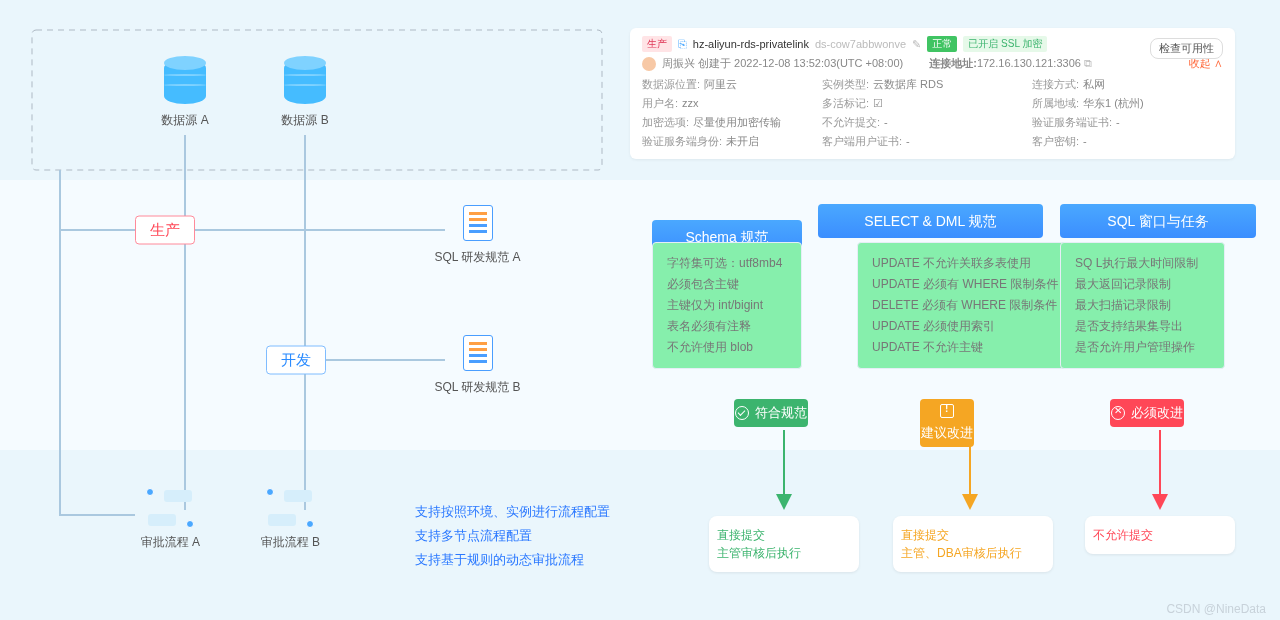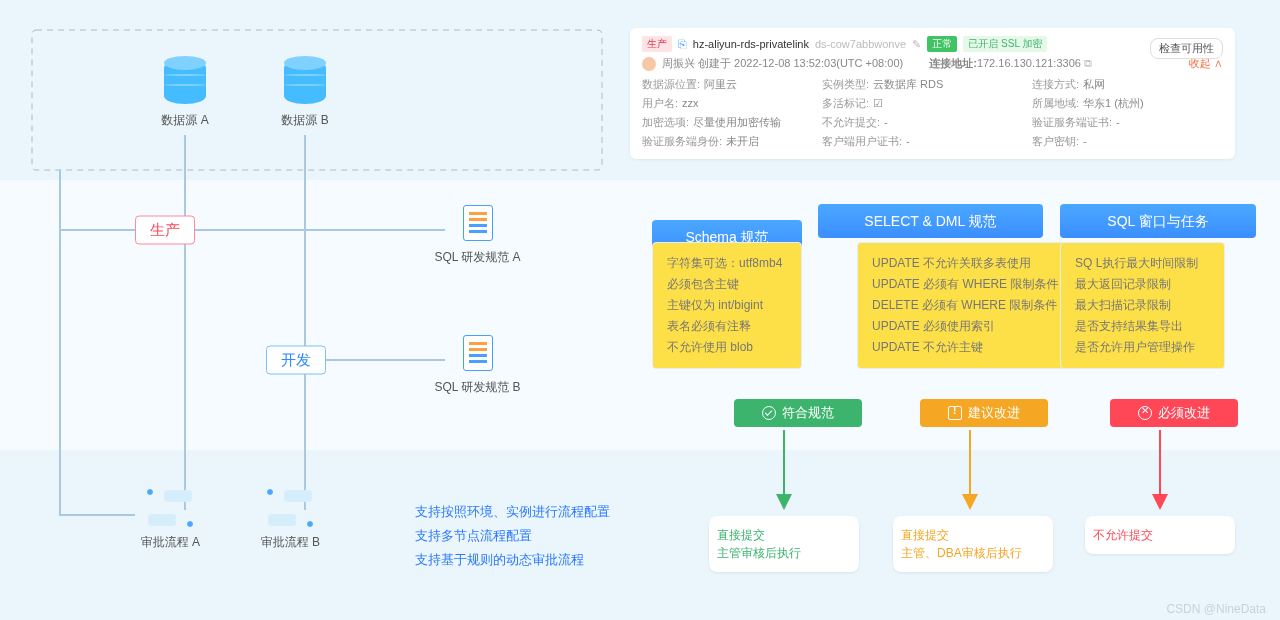--- a/index.html
+++ b/index.html
@@ -68,30 +68,30 @@
     position:absolute; right:12px; top:10px; padding:2px 8px; border:1px solid #ddd; border-radius:8px; color:#555; background:#fff;
   }
   .panel .collapse { color:#ff6a3d; }
 
   
   .spec-head {
     position:absolute; height:34px; line-height:34px; text-align:center; color:#fff; border-radius:4px; font-size:14px;
     background: linear-gradient(180deg,#4aa8ff,#3b8eff);
   }
   .spec-body {
-    position:absolute; border:1px solid #e5eef6; background:#fde047; border-radius:4px; padding:10px 14px;
+    position:absolute; border:1px solid #e5eef6; background:#86efac; border-radius:4px; padding:10px 14px;
     font-size:12px; color:#777; line-height:21px;
   }
 
   .badge {
-    position:absolute; padding:5px 28px; color:#fff; border-radius:4px; font-size:13px;
+    position:absolute; padding:5px 1px; color:#fff; border-radius:4px; font-size:13px;
     display:flex; align-items:center; gap:6px;
   }
   .badge.ok { background:#3cb46e; }
-  .badge.warn { background:#f5a623; }
+  .badge.warn { background:#f5a623;flex-direction:column; }
   .badge.err { background:#ff4757; }
   .badge .ic { width:14px; height:14px; border:1.5px solid #fff; border-radius:50%; position:relative; display:inline-block; }
   .badge.ok .ic::after { content:""; position:absolute; left:2px; top:3px; width:6px; height:3px; border-left:1.5px solid #fff; border-bottom:1.5px solid #fff; transform:rotate(-45deg);}
   .badge.warn .ic { border-radius:2px; }
   .badge.warn .ic::after { content:"!"; position:absolute; left:4px; top:-2px; font-size:10px; font-weight:bold; }
   .badge.err .ic::after { content:"✕"; position:absolute; left:2px; top:-2px; font-size:10px; }
 
   .result {
     position:absolute; width:150px; background:#fff; border-radius:8px; padding:10px 8px; 
     font-size:12px; line-height:18px; box-shadow:0 1px 3px rgba(0,0,0,0.08);

